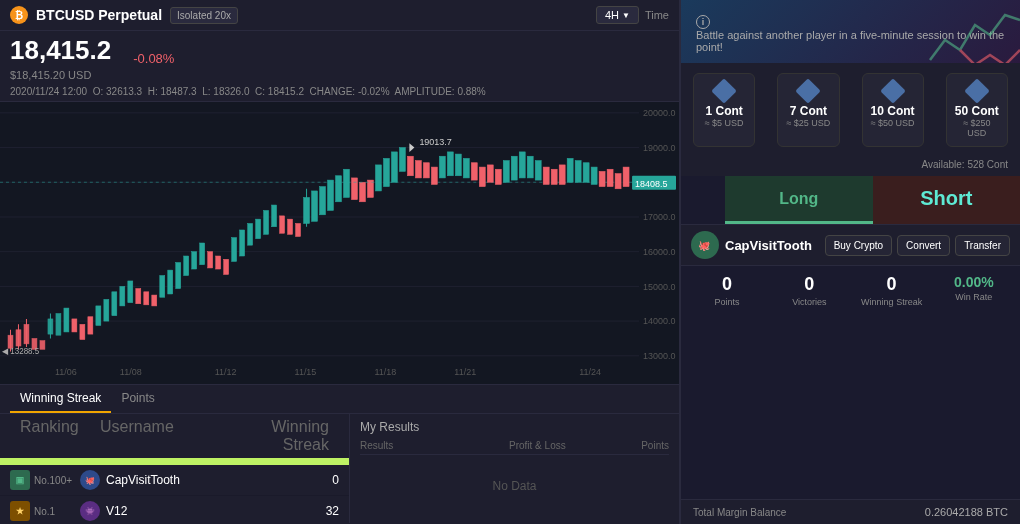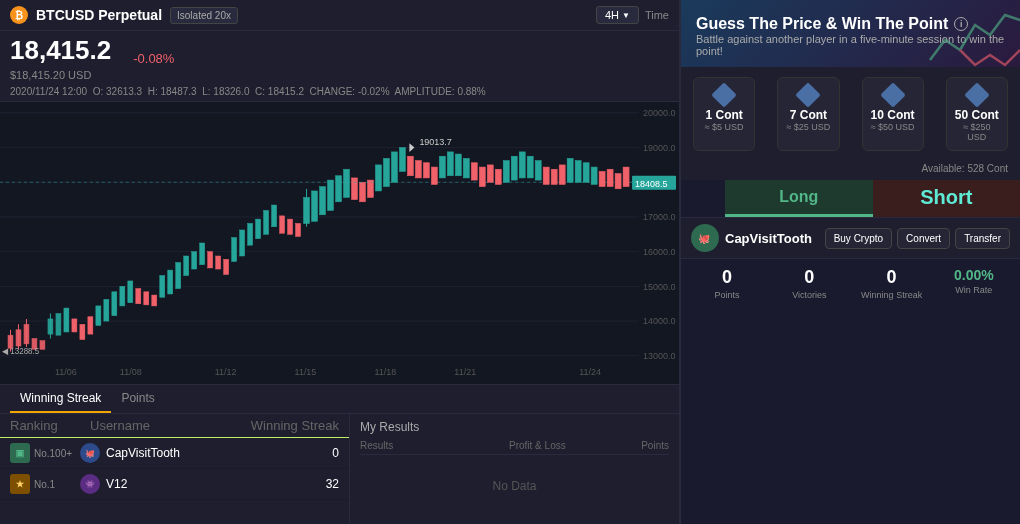--- a/index.html
+++ b/index.html
@@ -163,24 +163,24 @@
       height: calc(100% - 30px);
     }
 
     .leaderboard-section {
       flex: 1;
       overflow: hidden;
     }
 
     .table-header {
       display: flex;
-      padding: 4px 10px;
+      padding: 4px 20px;
       color: #666;
-      font-size: 13px;
-      border-bottom: 1px solid #bef264;
+      font-size: 16px;
+      border-bottom: 7px solid #bef264;
     }
 
     .th-rank { width: 80px; }
     .th-user { flex: 1; }
     .th-streak { width: 100px; text-align: right; }
 
     .table-row {
       display: flex;
       align-items: center;
       padding: 5px 10px;
@@ -335,21 +335,21 @@
       text-align: right;
       padding: 2px 12px 6px;
       font-size: 10px;
       color: #888;
       background: #1e1e2e;
     }
 
     
     .long-short-bar {
       display: flex;
-      height: 37px;
+      height: 48px;
       position: relative;
       padding-left: 44px;
     }
 
     .long-btn {
       flex: 1;
       background: #1e3a2e;
       display: flex;
       align-items: center;
       justify-content: center;
@@ -732,21 +732,20 @@
 
   <div class="right-panel">
 
     <div class="game-header">
 
       <svg class="wave-svg" width="100" height="70" viewBox="0 0 100 70">
         <polyline points="10,60 25,40 40,50 55,25 70,35 85,15 100,20" fill="none" stroke="#52b788" stroke-width="2.5"></polyline>
         <polyline points="40,50 55,65 70,55 85,65 100,50" fill="none" stroke="#f0616a" stroke-width="2.5"></polyline>
       </svg>
       <div class="game-title">
-        <span>Guess The Price &amp; Win The Point</span>
         <div class="info-icon">i</div>
       </div>
       <div class="game-subtitle">Battle against another player in a five-minute session to win the point!</div>
     </div>
 
     <div class="bet-cards">
       <div class="bet-card">
         <div class="bet-diamond"></div>
         <div class="bet-main">1 Cont</div>
         <div class="bet-sub">≈ $5 USD</div>
@@ -797,14 +796,18 @@
       <div class="stat-box">
         <div class="stat-val">0</div>
         <div class="stat-label">Winning Streak</div>
       </div>
       <div class="stat-box">
         <div class="win-rate">0.00%</div>
         <div class="stat-label">Win Rate</div>
       </div>
     </div>
 
+    <div class="margin-row">
+      <span class="margin-label">Total Margin Balance</span>
+      <span class="margin-val">0.26042188 BTC</span>
+    </div>
   </div>
 </div>
 
 </body></html>

